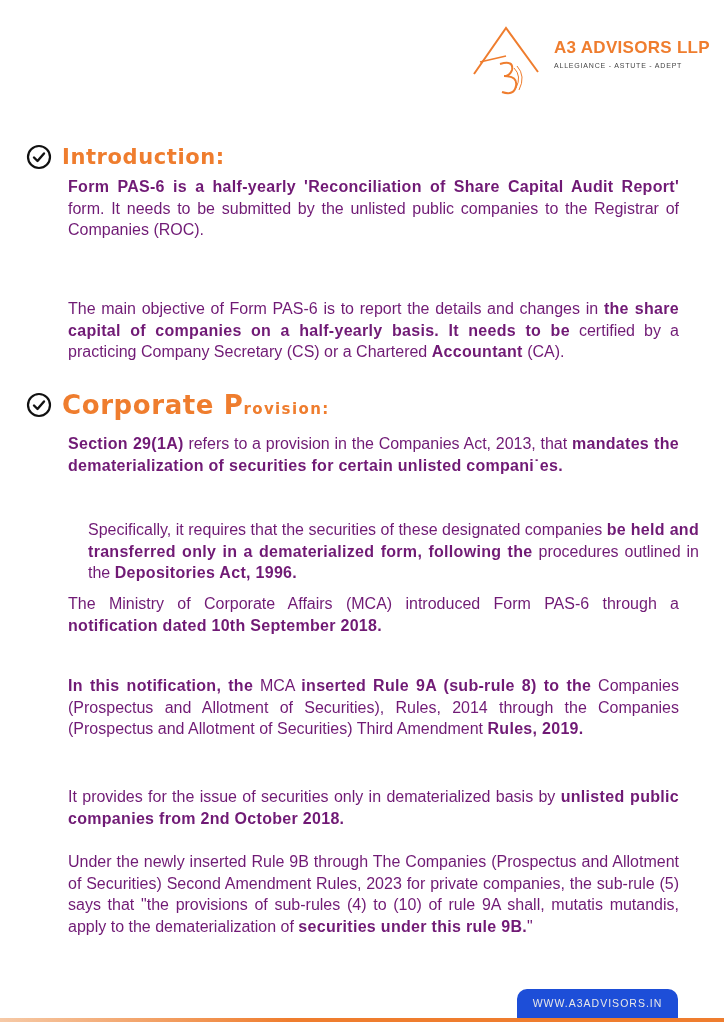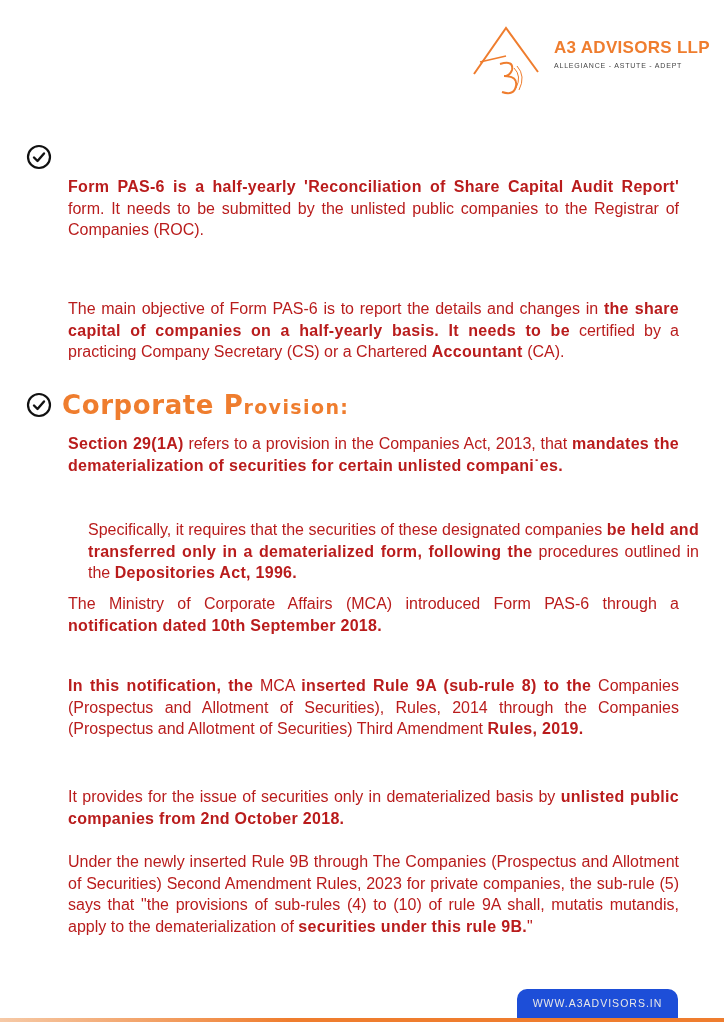--- a/index.html
+++ b/index.html
@@ -17,24 +17,24 @@
     position: absolute; left: 84px; top: 36px; font-size: 7px; color: #444;
     letter-spacing: 0.8px; white-space: nowrap;
   }
   .heading { position: absolute; left: 26px; display: flex; align-items: center; }
   .check-icon { width: 26px; height: 26px; margin-right: 10px; }
   .heading-text { color: #ef7d2e; font-weight: bold; letter-spacing: 0.6px; }
   .h1 { top: 144px; }
   .h1 .heading-text { font-size: 21px; font-family: "DejaVu Sans", sans-serif; }
   .h2 { top: 390px; }
   .h2 .heading-text { font-size: 26px; font-family: "DejaVu Sans", sans-serif; }
-  .h2 .heading-text .small { font-size: 19px; letter-spacing: 1.4px; margin-top: 16px; }
+  .h2 .heading-text .small { font-size: 15px; letter-spacing: 1.4px; margin-top: 16px; }
   .para {
     position: absolute; left: 68px; width: 611px; font-size: 16px; line-height: 21.5px;
-    text-align: justify; color: #b91c1c;
+    text-align: justify; color: #701a75;
   }
   .para b { font-weight: bold; letter-spacing: 0.3px; }
   .footer-line {
     position: absolute; left: 0; top: 1018px; width: 724px; height: 4px;
     background: linear-gradient(to right, #f6c9a6, #ef7d2e 40%, #ef7d2e);
   }
   .footer-pill {
     position: absolute; left: 517px; top: 989px; width: 161px; height: 30px;
     background: #1d4ed8; border-radius: 10px 10px 0 0; color: #e8e8e8;
     font-size: 10.5px; letter-spacing: 1px; text-align: center; line-height: 28px;
@@ -53,20 +53,21 @@
   </svg>
   <div class="logo-name">A3 ADVISORS LLP</div>
   <div class="logo-tag">ALLEGIANCE - ASTUTE - ADEPT</div>
 </div>
 
 <div class="heading h1">
   <svg class="check-icon" viewBox="0 0 26 26">
     <circle cx="13" cy="13" r="11" fill="none" stroke="#111" stroke-width="2.2"></circle>
     <path d="M8 13.5 L11.5 17 L18 9.5" fill="none" stroke="#111" stroke-width="2.4" stroke-linecap="round" stroke-linejoin="round"></path>
   </svg>
+  <span class="heading-text">Introduction:</span>
 </div>
 
 <div class="para" style="top:176px;"><b>Form PAS-6 is a half-yearly 'Reconciliation of Share Capital Audit Report'</b><span> form. It needs to  be submitted by the unlisted public companies to  the Registrar of Companies (ROC).</span></div>
 <div class="para" style="top:262px;margin-top:36px;"><span>The main objective of Form PAS-6 is to  report the details and changes in </span><b>the share capital of companies on a half-yearly basis. It needs to be</b><span> certified by a practicing Company Secretary (CS) or a Chartered </span><b>Accountant</b><span> (CA).</span></div>
 
 <div class="heading h2">
   <svg class="check-icon" viewBox="0 0 26 26">
     <circle cx="13" cy="13" r="11" fill="none" stroke="#111" stroke-width="2.2"></circle>
     <path d="M8 13.5 L11.5 17 L18 9.5" fill="none" stroke="#111" stroke-width="2.4" stroke-linecap="round" stroke-linejoin="round"></path>
   </svg>

